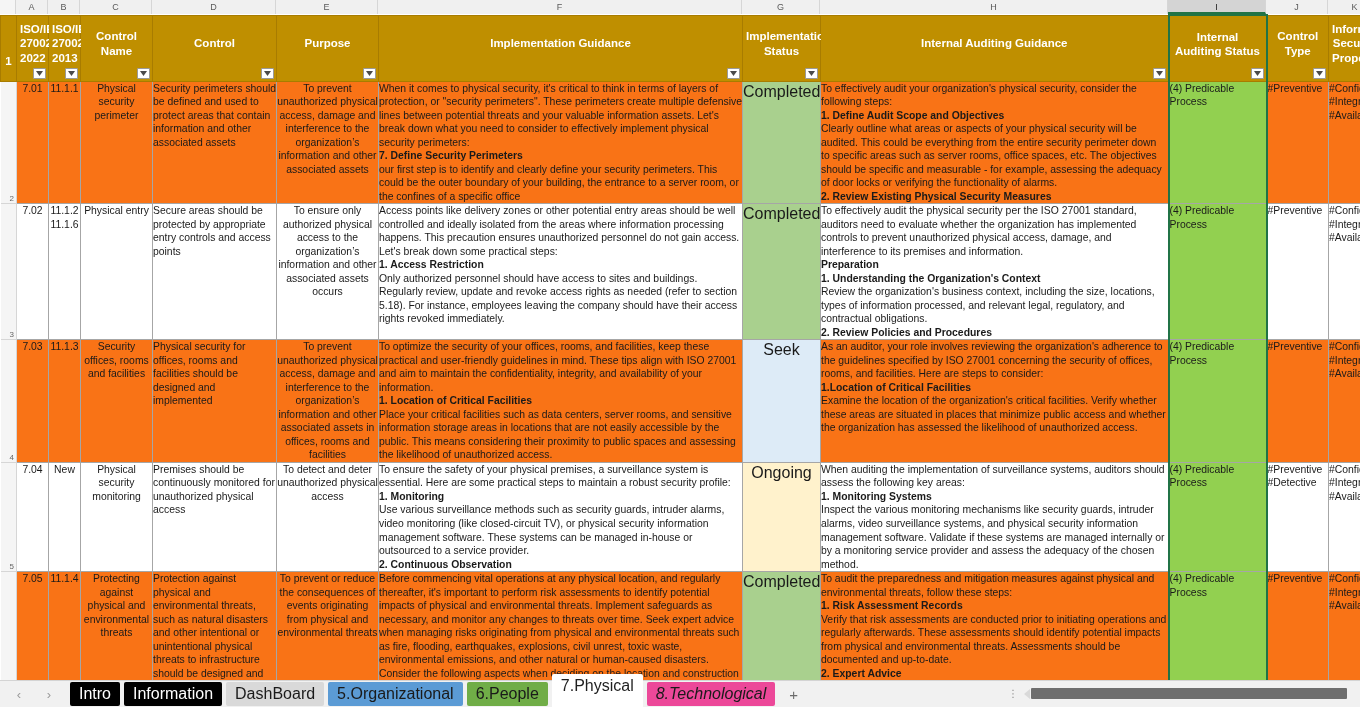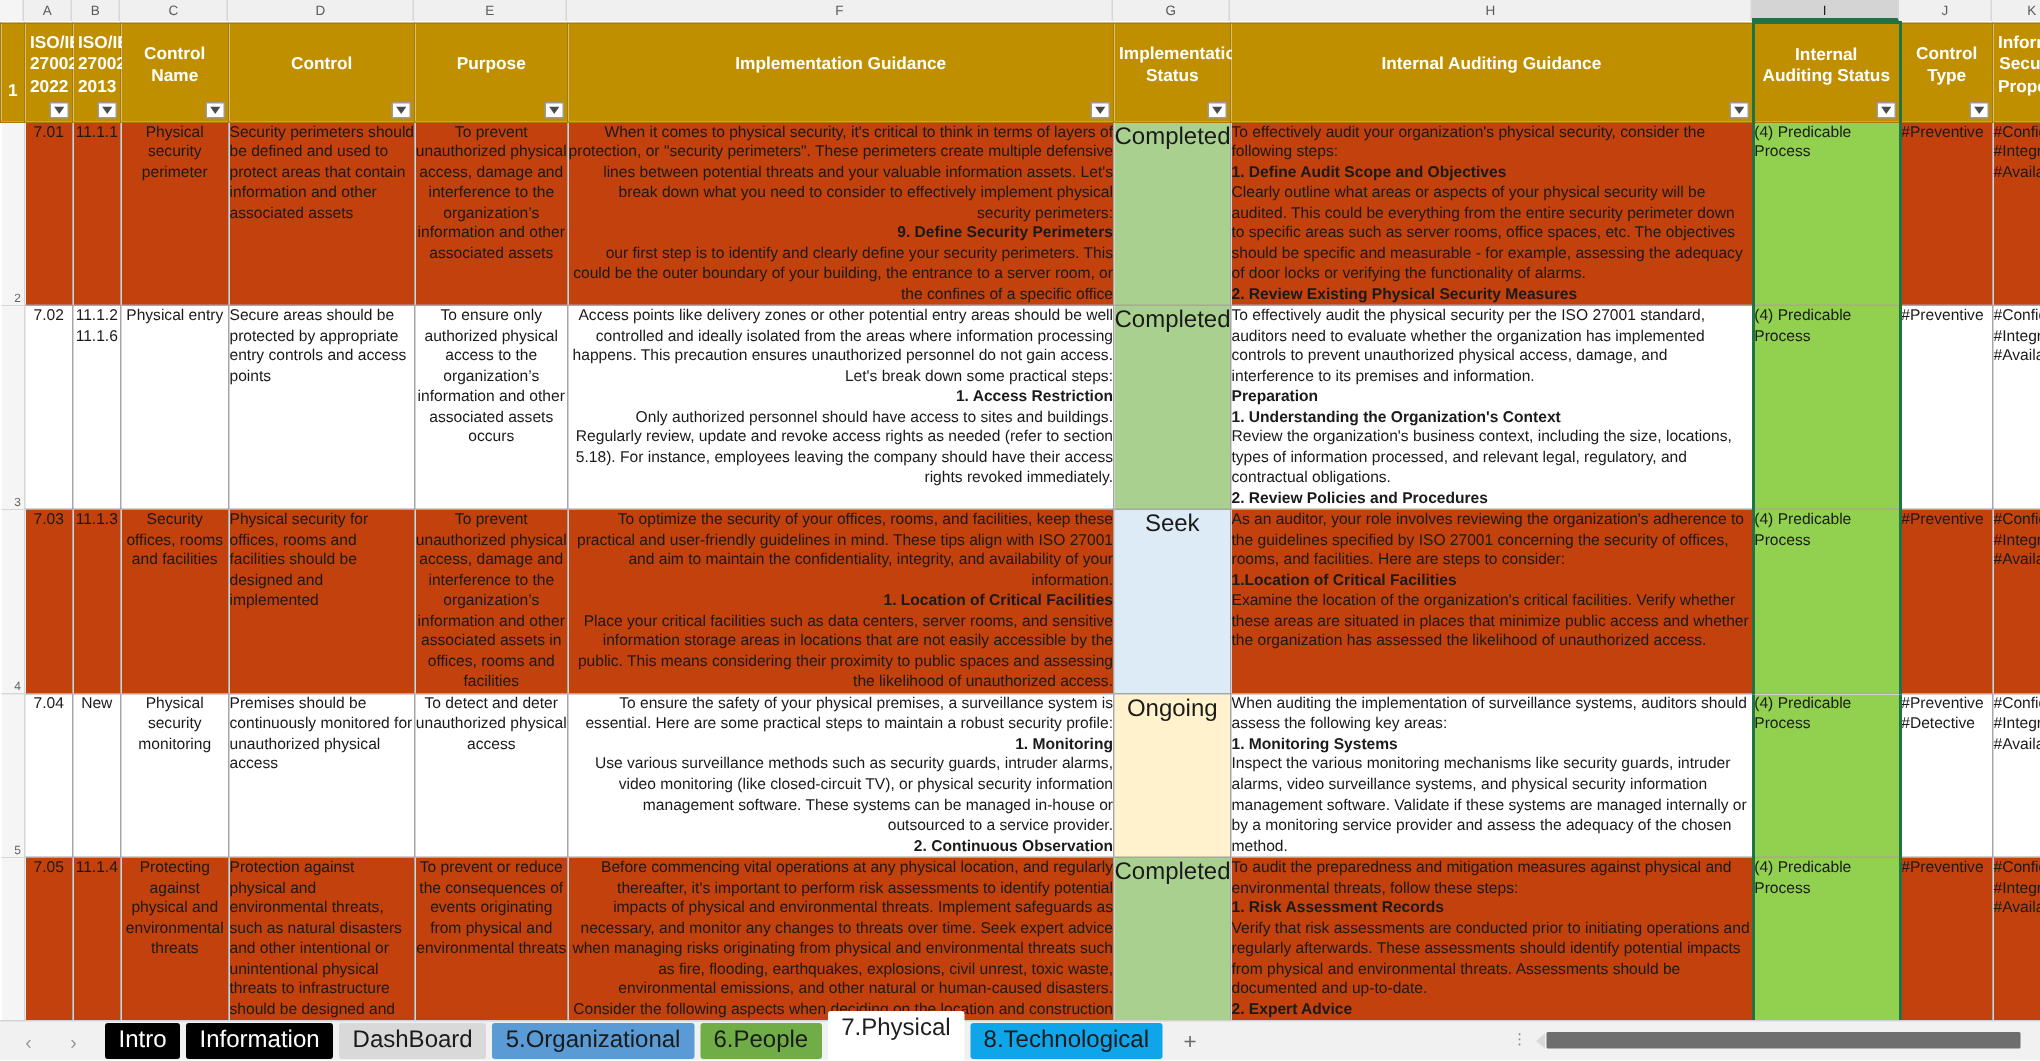--- a/index.html
+++ b/index.html
@@ -113,28 +113,28 @@
     color: #1a1a1a;
     padding: 1px 3px;
     overflow: hidden;
   }
   td.c-num, td.c-old, td.c-name {
     text-align: center;
     vertical-align: middle;
   }
   td.c-ctrl { text-align: left; vertical-align: top; }
   td.c-purpose { text-align: center; vertical-align: top; }
-  td.c-impl   { text-align: right; vertical-align: top; }
+  td.c-impl   { text-align: left; vertical-align: top; }
   td.c-status { text-align: center; vertical-align: middle; font-size:16px;}
   td.c-audit  { text-align: left; vertical-align: top; }
   td.c-astatus{ text-align: left; vertical-align: middle; padding-left:4px;}
   td.c-type   { text-align: left; vertical-align: top; }
   td.c-isec   { text-align: left; vertical-align: top; }
 
-  tr.band-grey td.cell { background: #c2410c; }
+  tr.band-grey td.cell { background: #f97316; }
   tr.band-white td.cell { background: #ffffff; }
 
   
   .fill-completed { background:#a9d08e !important; }
   .fill-open      { background:#ddebf7 !important; }
   .fill-ongoing   { background:#fff2cc !important; }
   .fill-predicable{ background:#92d050 !important; }
 
   
   td.sel-col { border-left: 2px solid #217346; border-right: 2px solid #217346; }
@@ -163,21 +163,21 @@
     padding: 3px 9px 4px 9px;
     border-radius: 2px;
     white-space: nowrap;
     line-height: 1.1;
     color: #1a1a1a;
   }
   .tab.dark { background:#000000; color:#ffffff; }
   .tab.grey { background:#d9d9d9; color:#1a1a1a; }
   .tab.blue { background:#5b9bd5; color:#1a1a1a; }
   .tab.green{ background:#70ad47; color:#1a1a1a; }
-  .tab.orange{ background:#0ea5e9; color:#1a1a1a; }
+  .tab.orange{ background:#ec4899; color:#1a1a1a;font-style:italic; }
   .tab.active {
     background:#ffffff; color:#1f1f1f; font-weight:normal;
     border-bottom: 2px solid #217346;
     border-radius: 2px 2px 0 0;
     padding-bottom: 18px;
   }
   .tab-add { margin-left: 14px; font-size:15px; color:#6b6b6b; }
 
   .hscroll-zone {
     position:absolute; left: 1008px; bottom: 0; width: 352px; height: 27px;
@@ -312,21 +312,21 @@
               </div>
             </td>
             <td class="cell c-purpose">
               <div class="cell-inner">
                 <span class="nl">To prevent unauthorized physical access, damage and interference to the organization’s information and other associated assets</span>
               </div>
             </td>
             <td class="cell c-impl">
               <div class="cell-inner">
                 <span class="nl">When it comes to physical security, it's critical to think in terms of layers of protection, or "security perimeters". These perimeters create multiple defensive lines between potential threats and your valuable information assets. Let's break down what you need to consider to effectively implement physical security perimeters:</span>
-                <span class="nl"><b>9. Define Security Perimeters</b></span>
+                <span class="nl"><b>7. Define Security Perimeters</b></span>
                 <span class="nl">our first step is to identify and clearly define your security perimeters. This could be the outer boundary of your building, the entrance to a server room, or the confines of a specific office</span>
               </div>
             </td>
             <td class="cell c-status fill-completed">
               <div class="cell-inner">
                 <span class="nl">Completed</span>
               </div>
             </td>
             <td class="cell c-audit">
               <div class="cell-inner">

